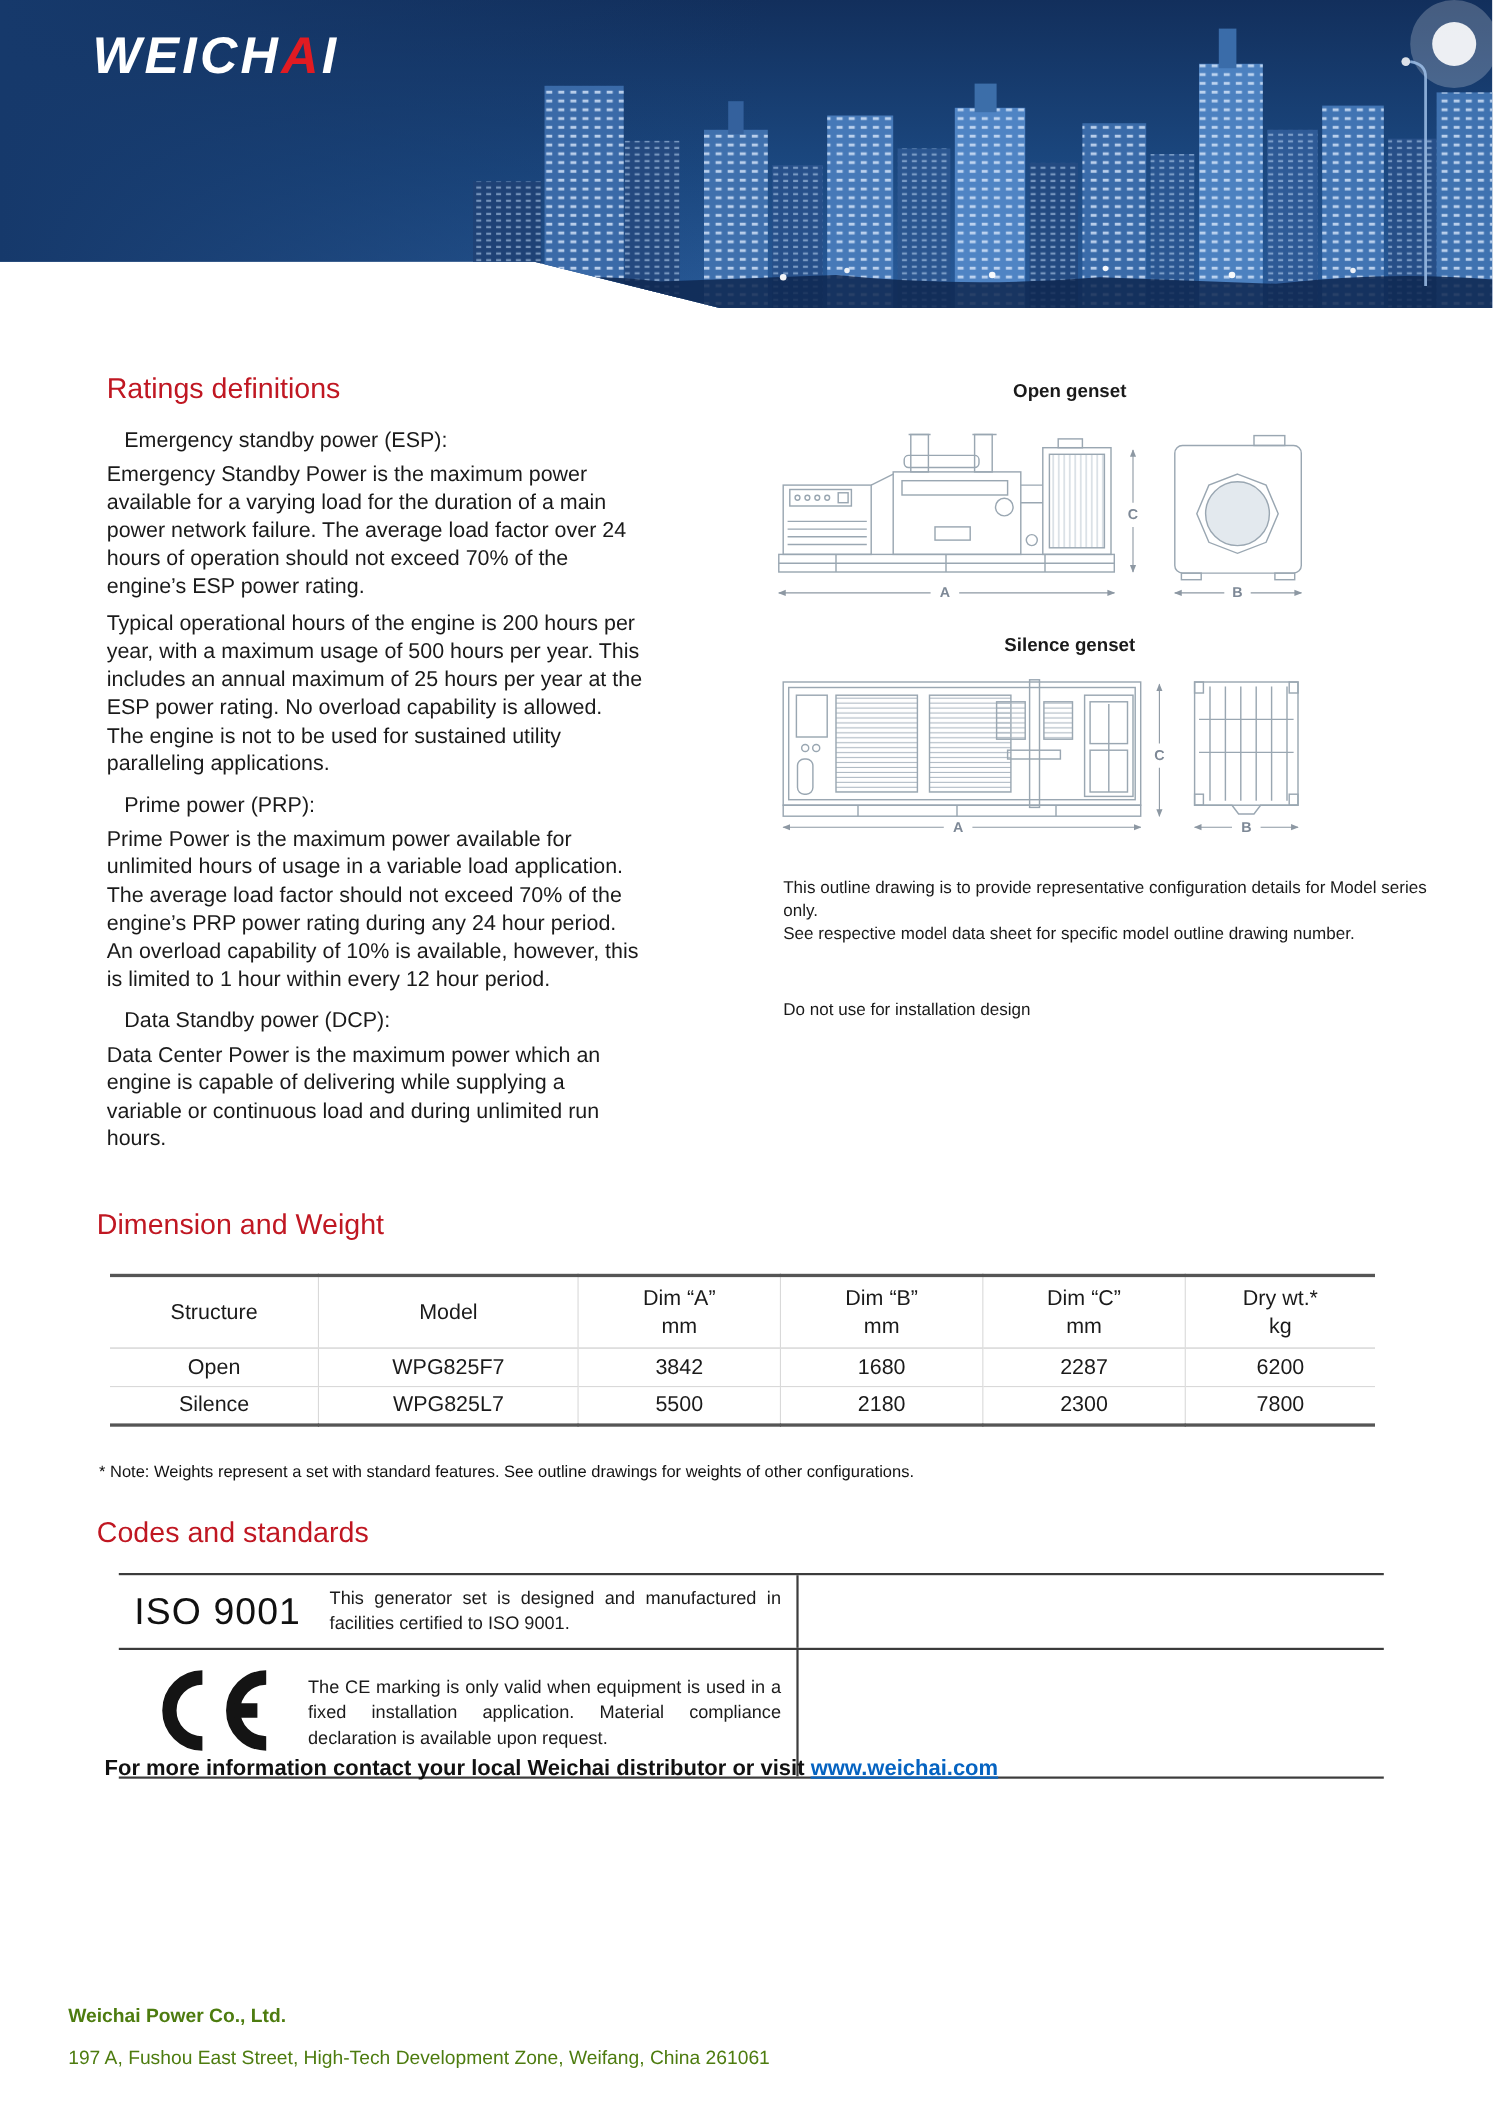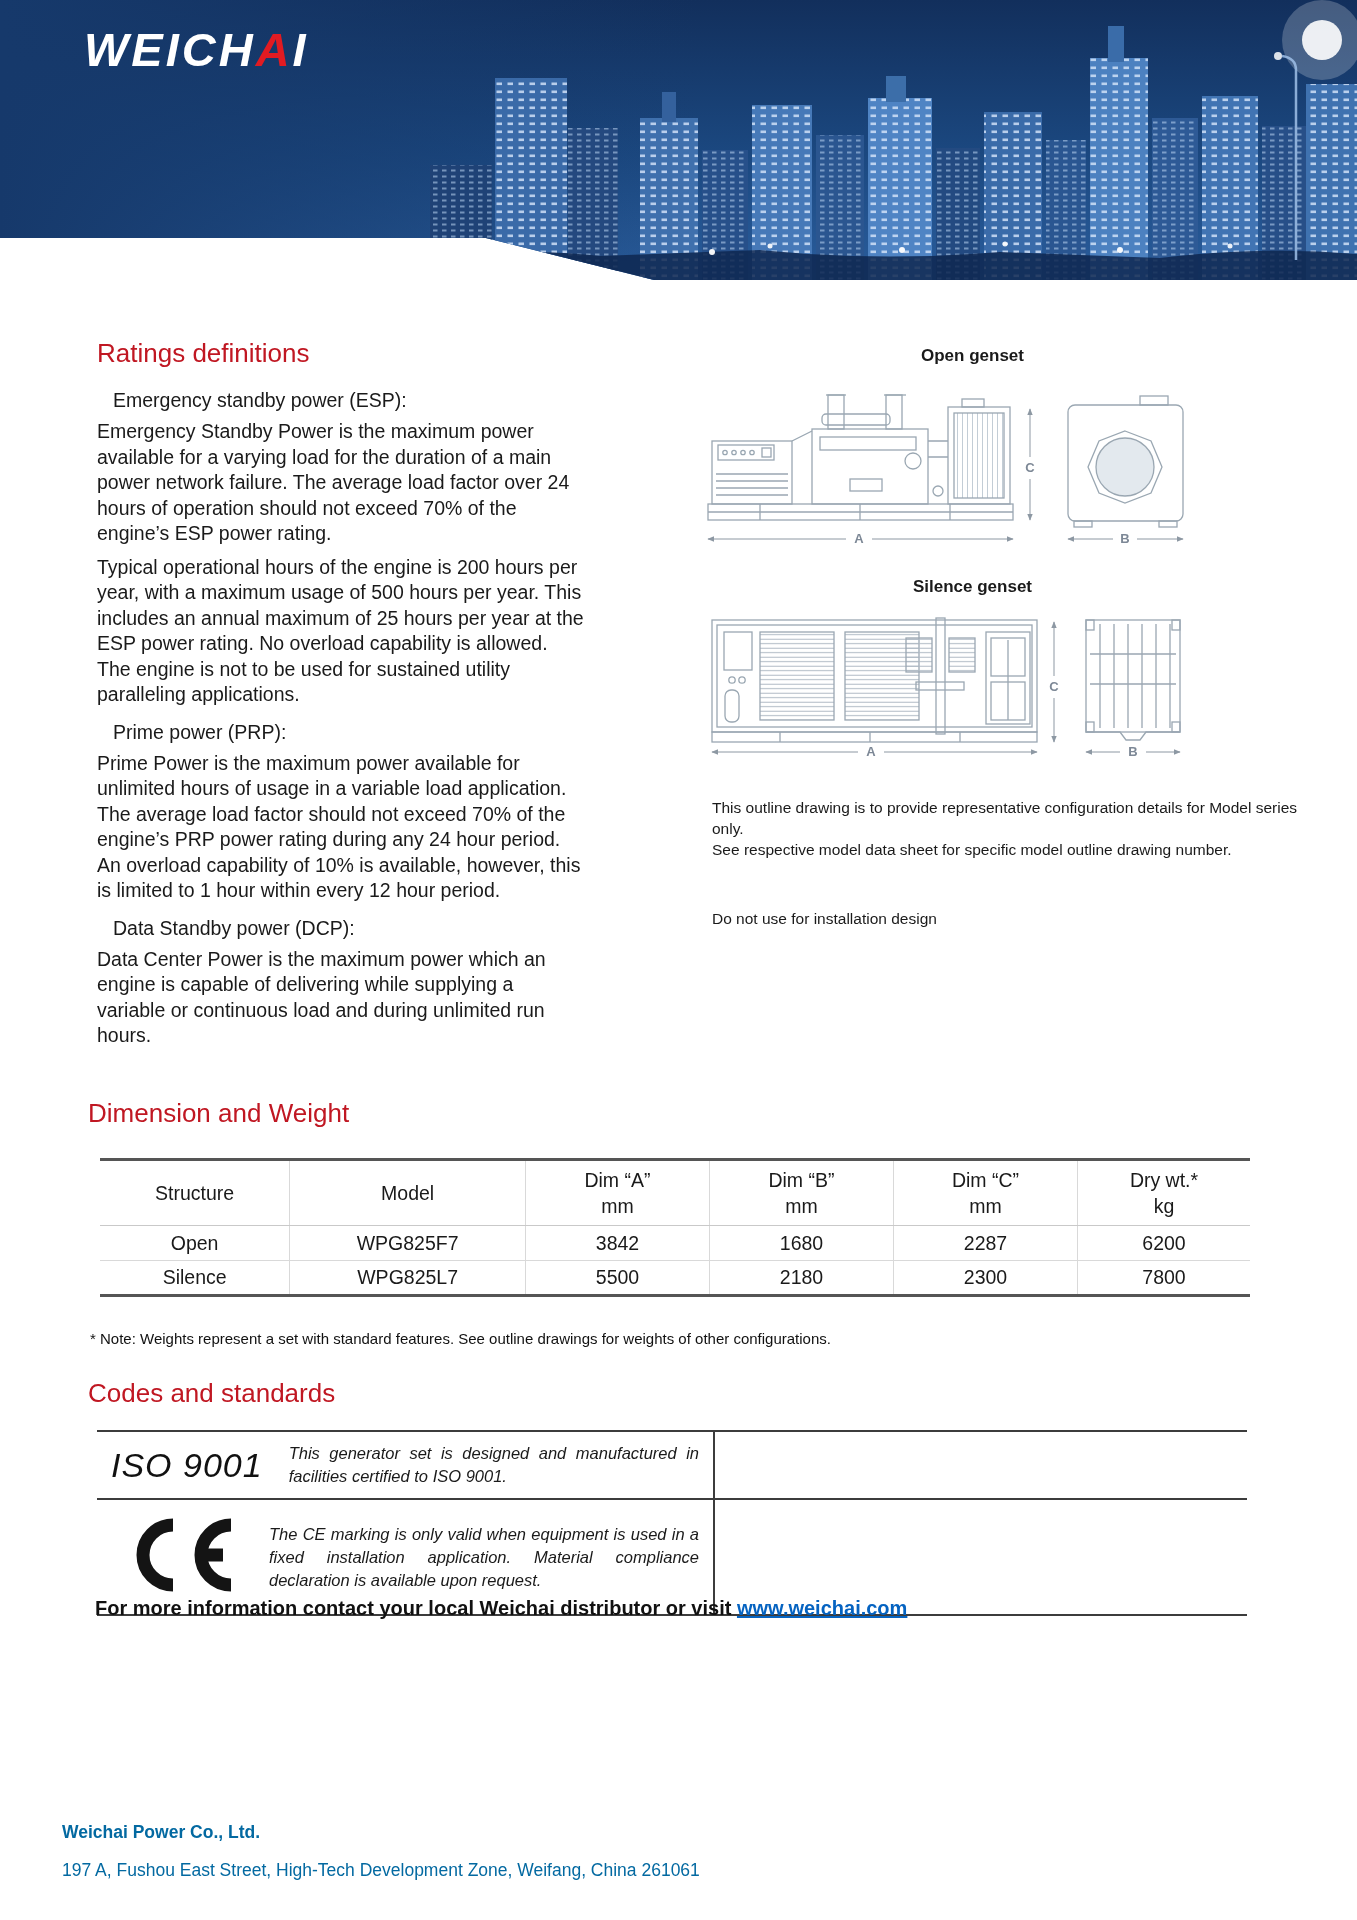--- a/index.html
+++ b/index.html
@@ -42,35 +42,35 @@
   .dim-table th:first-child, .dim-table td:first-child { border-left:none; }
   .dim-table thead tr { height:66px; }
   .dim-table thead th { border-bottom:1px solid #c9c9c9; }
   .dim-table tbody tr { height:35px; }
   .dim-table tbody tr:first-child td { border-bottom:1px solid #d9d9d9; }
   .hdr2 { line-height:26px; }
   .dim-note { position:absolute; left:90px; top:1330px; font-size:15px; color:#111; }
 
   
   .codes-head { position:absolute; left:88px; top:1378px; }
-  .codes-table { position:absolute; left:97px; top:1430px; width:1150px;font-style:italic; }
+  .codes-table { position:absolute; left:108px; top:1430px; width:1150px; }
   .codes-row { display:flex; border-top:2.5px solid #3c3c3c; }
   .codes-row.last { border-bottom:2.5px solid #3c3c3c; }
   .codes-cell { display:flex; align-items:center; padding:10px 14px; }
   .codes-cell.left { width:618px; border-right:2px solid #3c3c3c; }
   .codes-cell.right { width:532px; }
   .code-big { font-size:34px; letter-spacing:1px; color:#111; white-space:nowrap; margin-right:26px; }
   .code-desc { font-size:16.5px; line-height:23px; text-align:justify; }
   .codes-cell.right .code-desc { text-align:left; }
   .ce-wrap { margin:4px 30px 4px 6px; flex:0 0 auto; }
 
   
   .contact { position:absolute; left:95px; top:1597px; font-size:20px; font-weight:bold; color:#111; }
   .contact a { color:#0563c1; text-decoration:underline; font-weight:bold; }
-  .footer { position:absolute; left:62px; top:1822px; color:#0369a1; font-size:17.5px; }
+  .footer { position:absolute; left:62px; top:1822px; color:#4d7c0f; font-size:17.5px; }
   .footer .co { font-weight:bold; margin-bottom:17px; }
 
   
   svg .dimlbl { fill:#7d8896; font-family:"Liberation Sans",sans-serif; font-size:13px; font-weight:bold; }
 </style>
 </head>
 <body>
 
 <div class="page">
 

